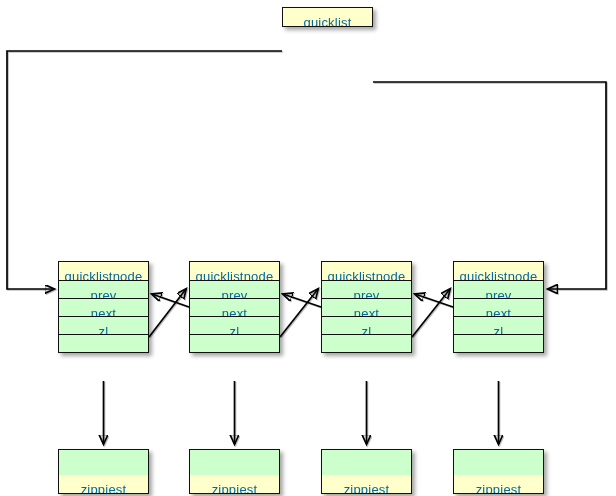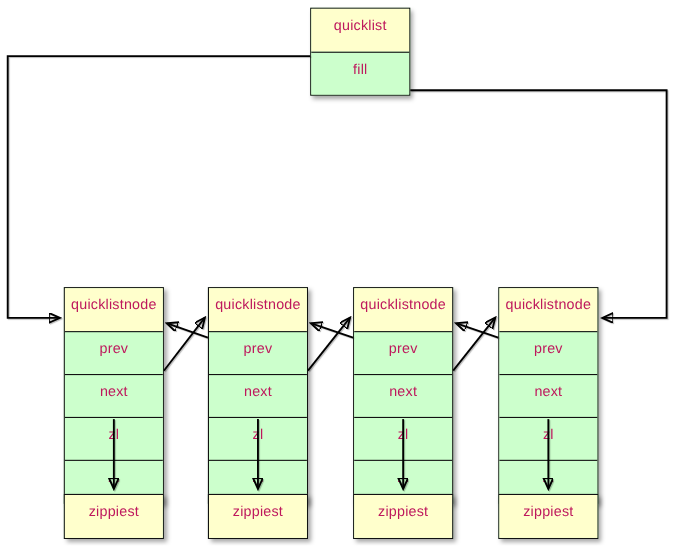--- a/index.html
+++ b/index.html
@@ -16,42 +16,41 @@
     position:relative;overflow:hidden;
   }
   .canvas{position:absolute;left:0;top:0;width:616px;height:496px;}
   .struct-box{
     position:absolute;width:91px;box-sizing:border-box;
     border:1.6px solid var(--border);
     background:var(--cell-fill);
     box-shadow:2.5px 3px 4px rgba(0,0,0,0.35);
   }
   .row{
-    height:39px;line-height:29px;box-sizing:border-box;
-    text-align:center;font-size:13px;color:#be185d;
+    height:18px;line-height:29px;box-sizing:border-box;
+    text-align:center;font-size:13px;color:#0369a1;
     border-top:1.5px solid var(--border);
     background:var(--cell-fill);
     letter-spacing:0.2px;
     overflow:hidden;white-space:nowrap;
   }
   .row.header{border-top:none;background:var(--header-fill);}
-  .zip-box .row{border-top:none;background:var(--header-fill);}
+  .zip-box .row{border-top:none;background:var(--header-fill);margin-top:25px;}
   svg.overlay{position:absolute;left:0;top:0;pointer-events:none;}
   svg.overlay path, svg.overlay polyline, svg.overlay line{
     stroke:var(--line);stroke-width:1.7;fill:none;
   }
 </style>
 </head>
 <body>
 
 <div class="canvas">
 
   <div class="struct-box" style="left:282px;top:7px;">
     <div class="row header">quicklist</div>
-    <div class="row">fill</div>
   </div>
 
   <div class="struct-box" style="left:58px;top:261px;">
     <div class="row header">quicklistnode</div>
     <div class="row">prev</div>
     <div class="row">next</div>
     <div class="row">zl</div>
     <div class="row">. .</div>
   </div>
 

